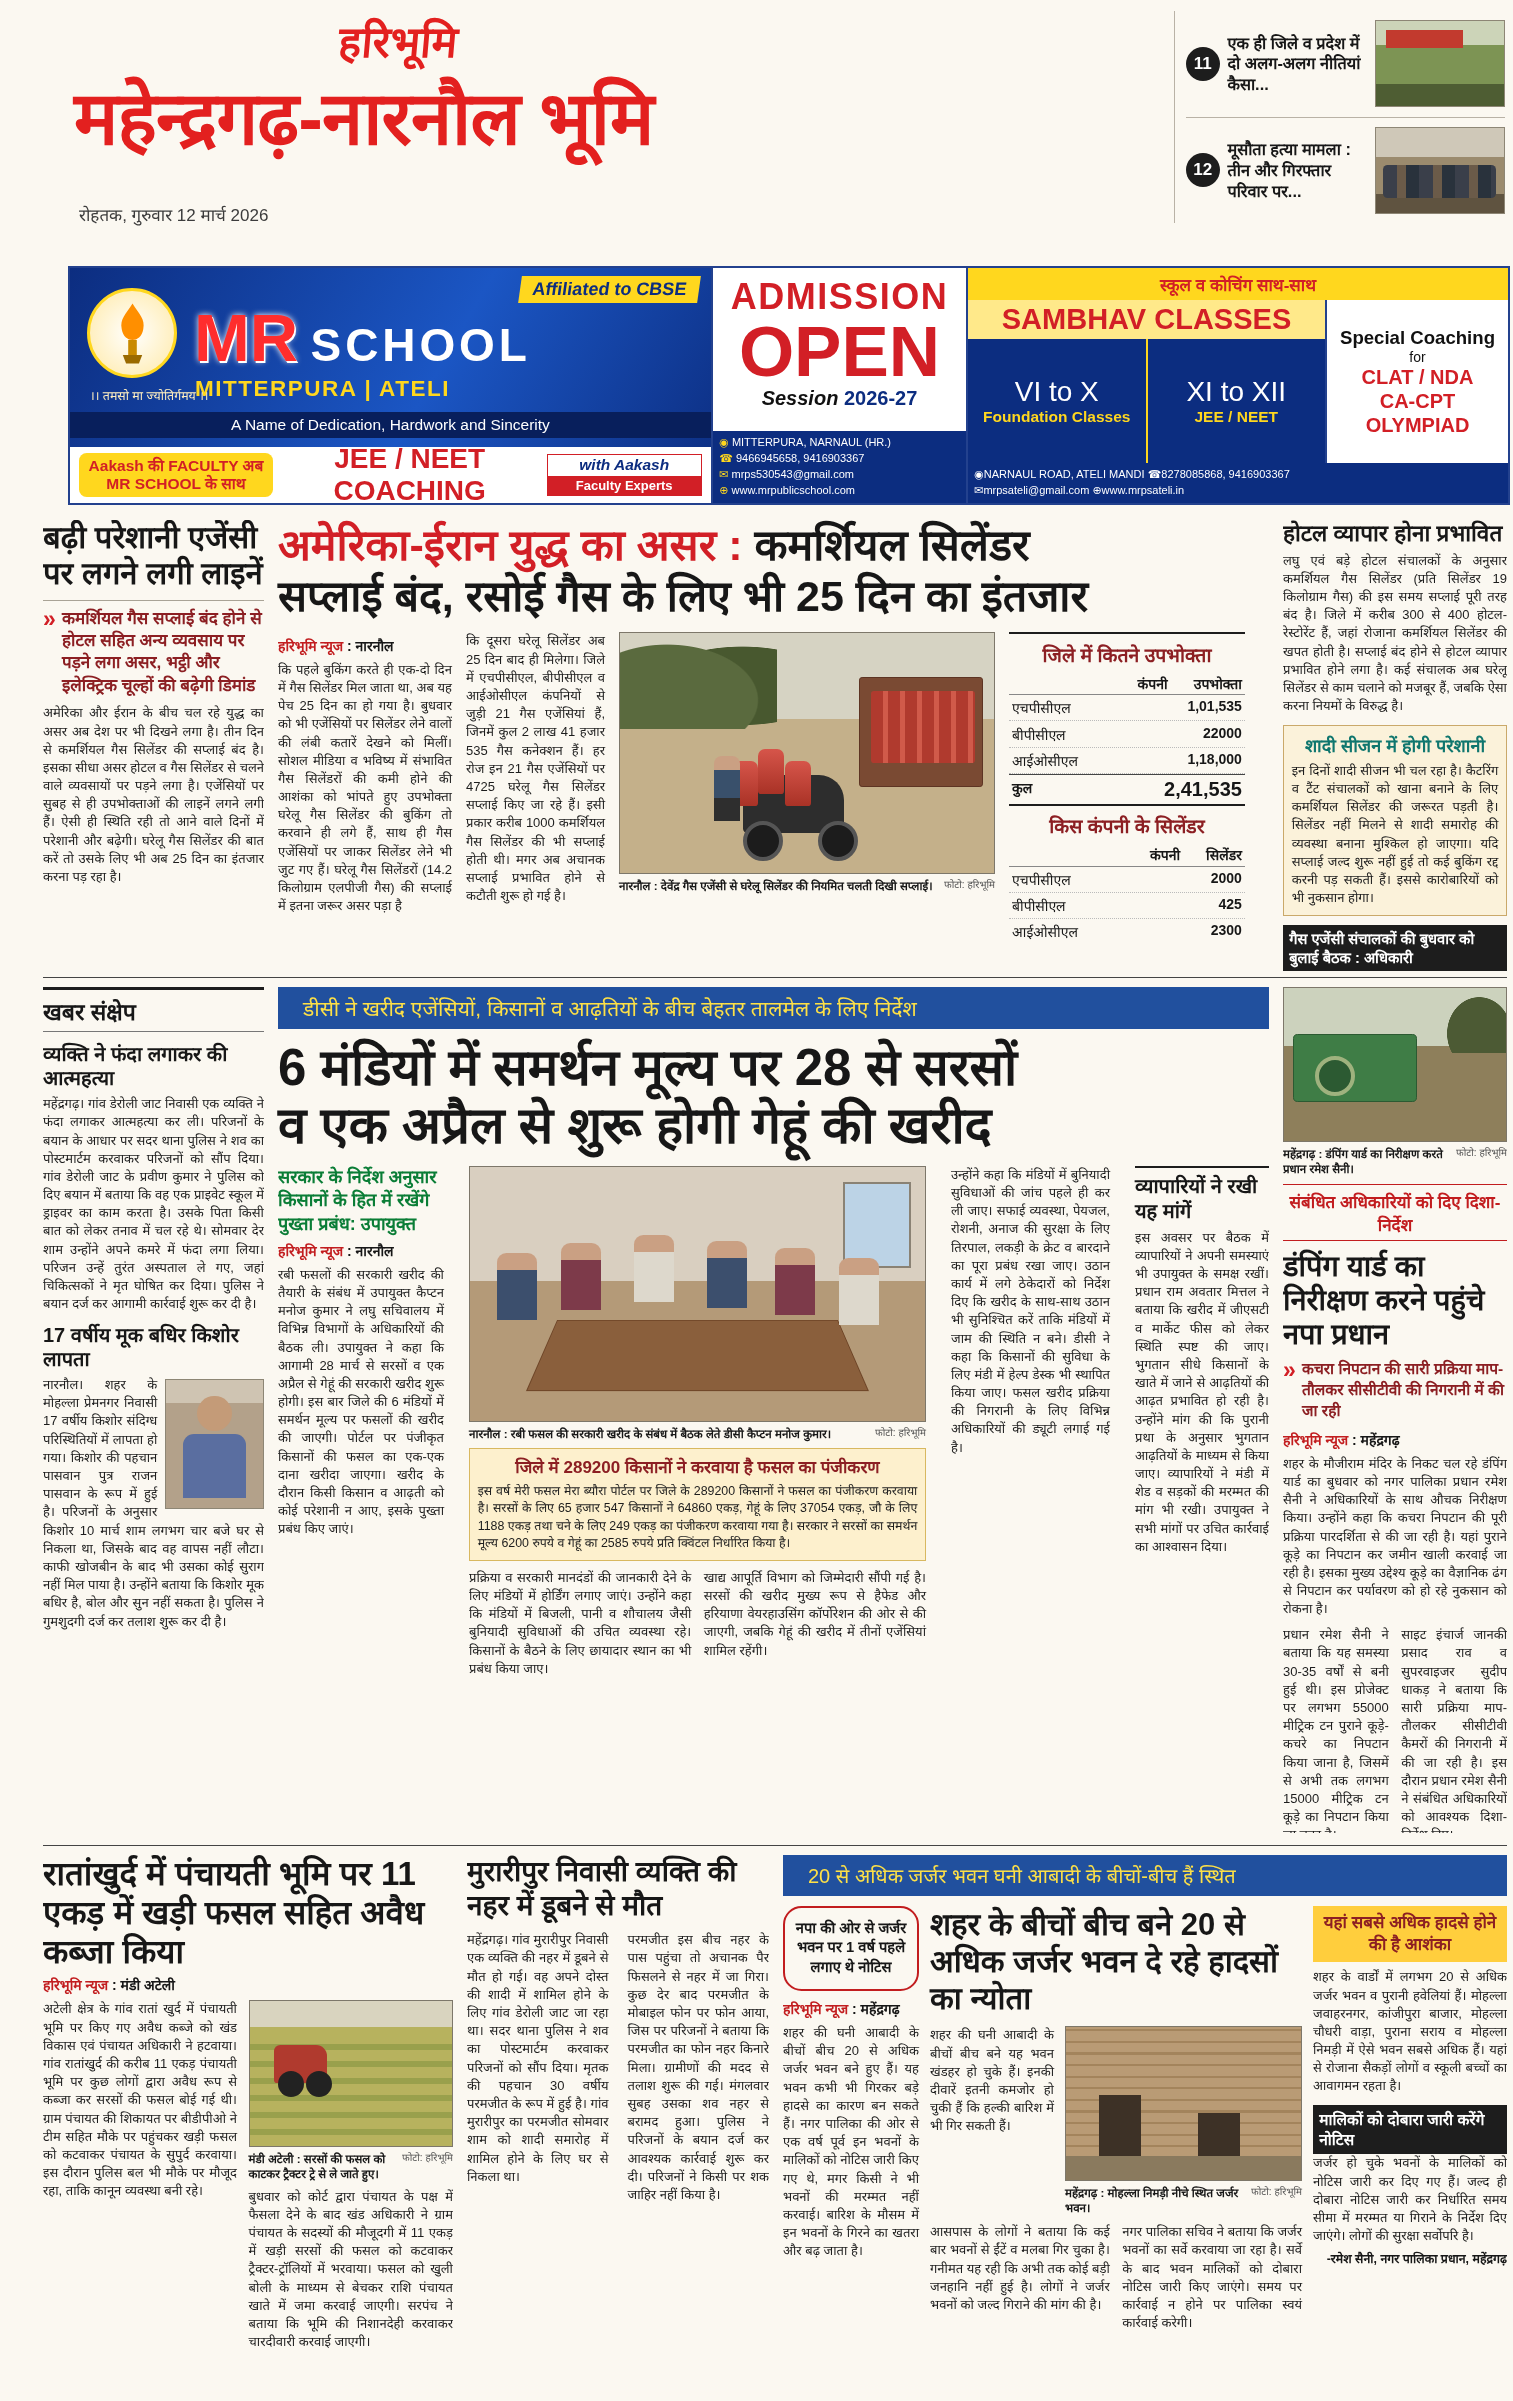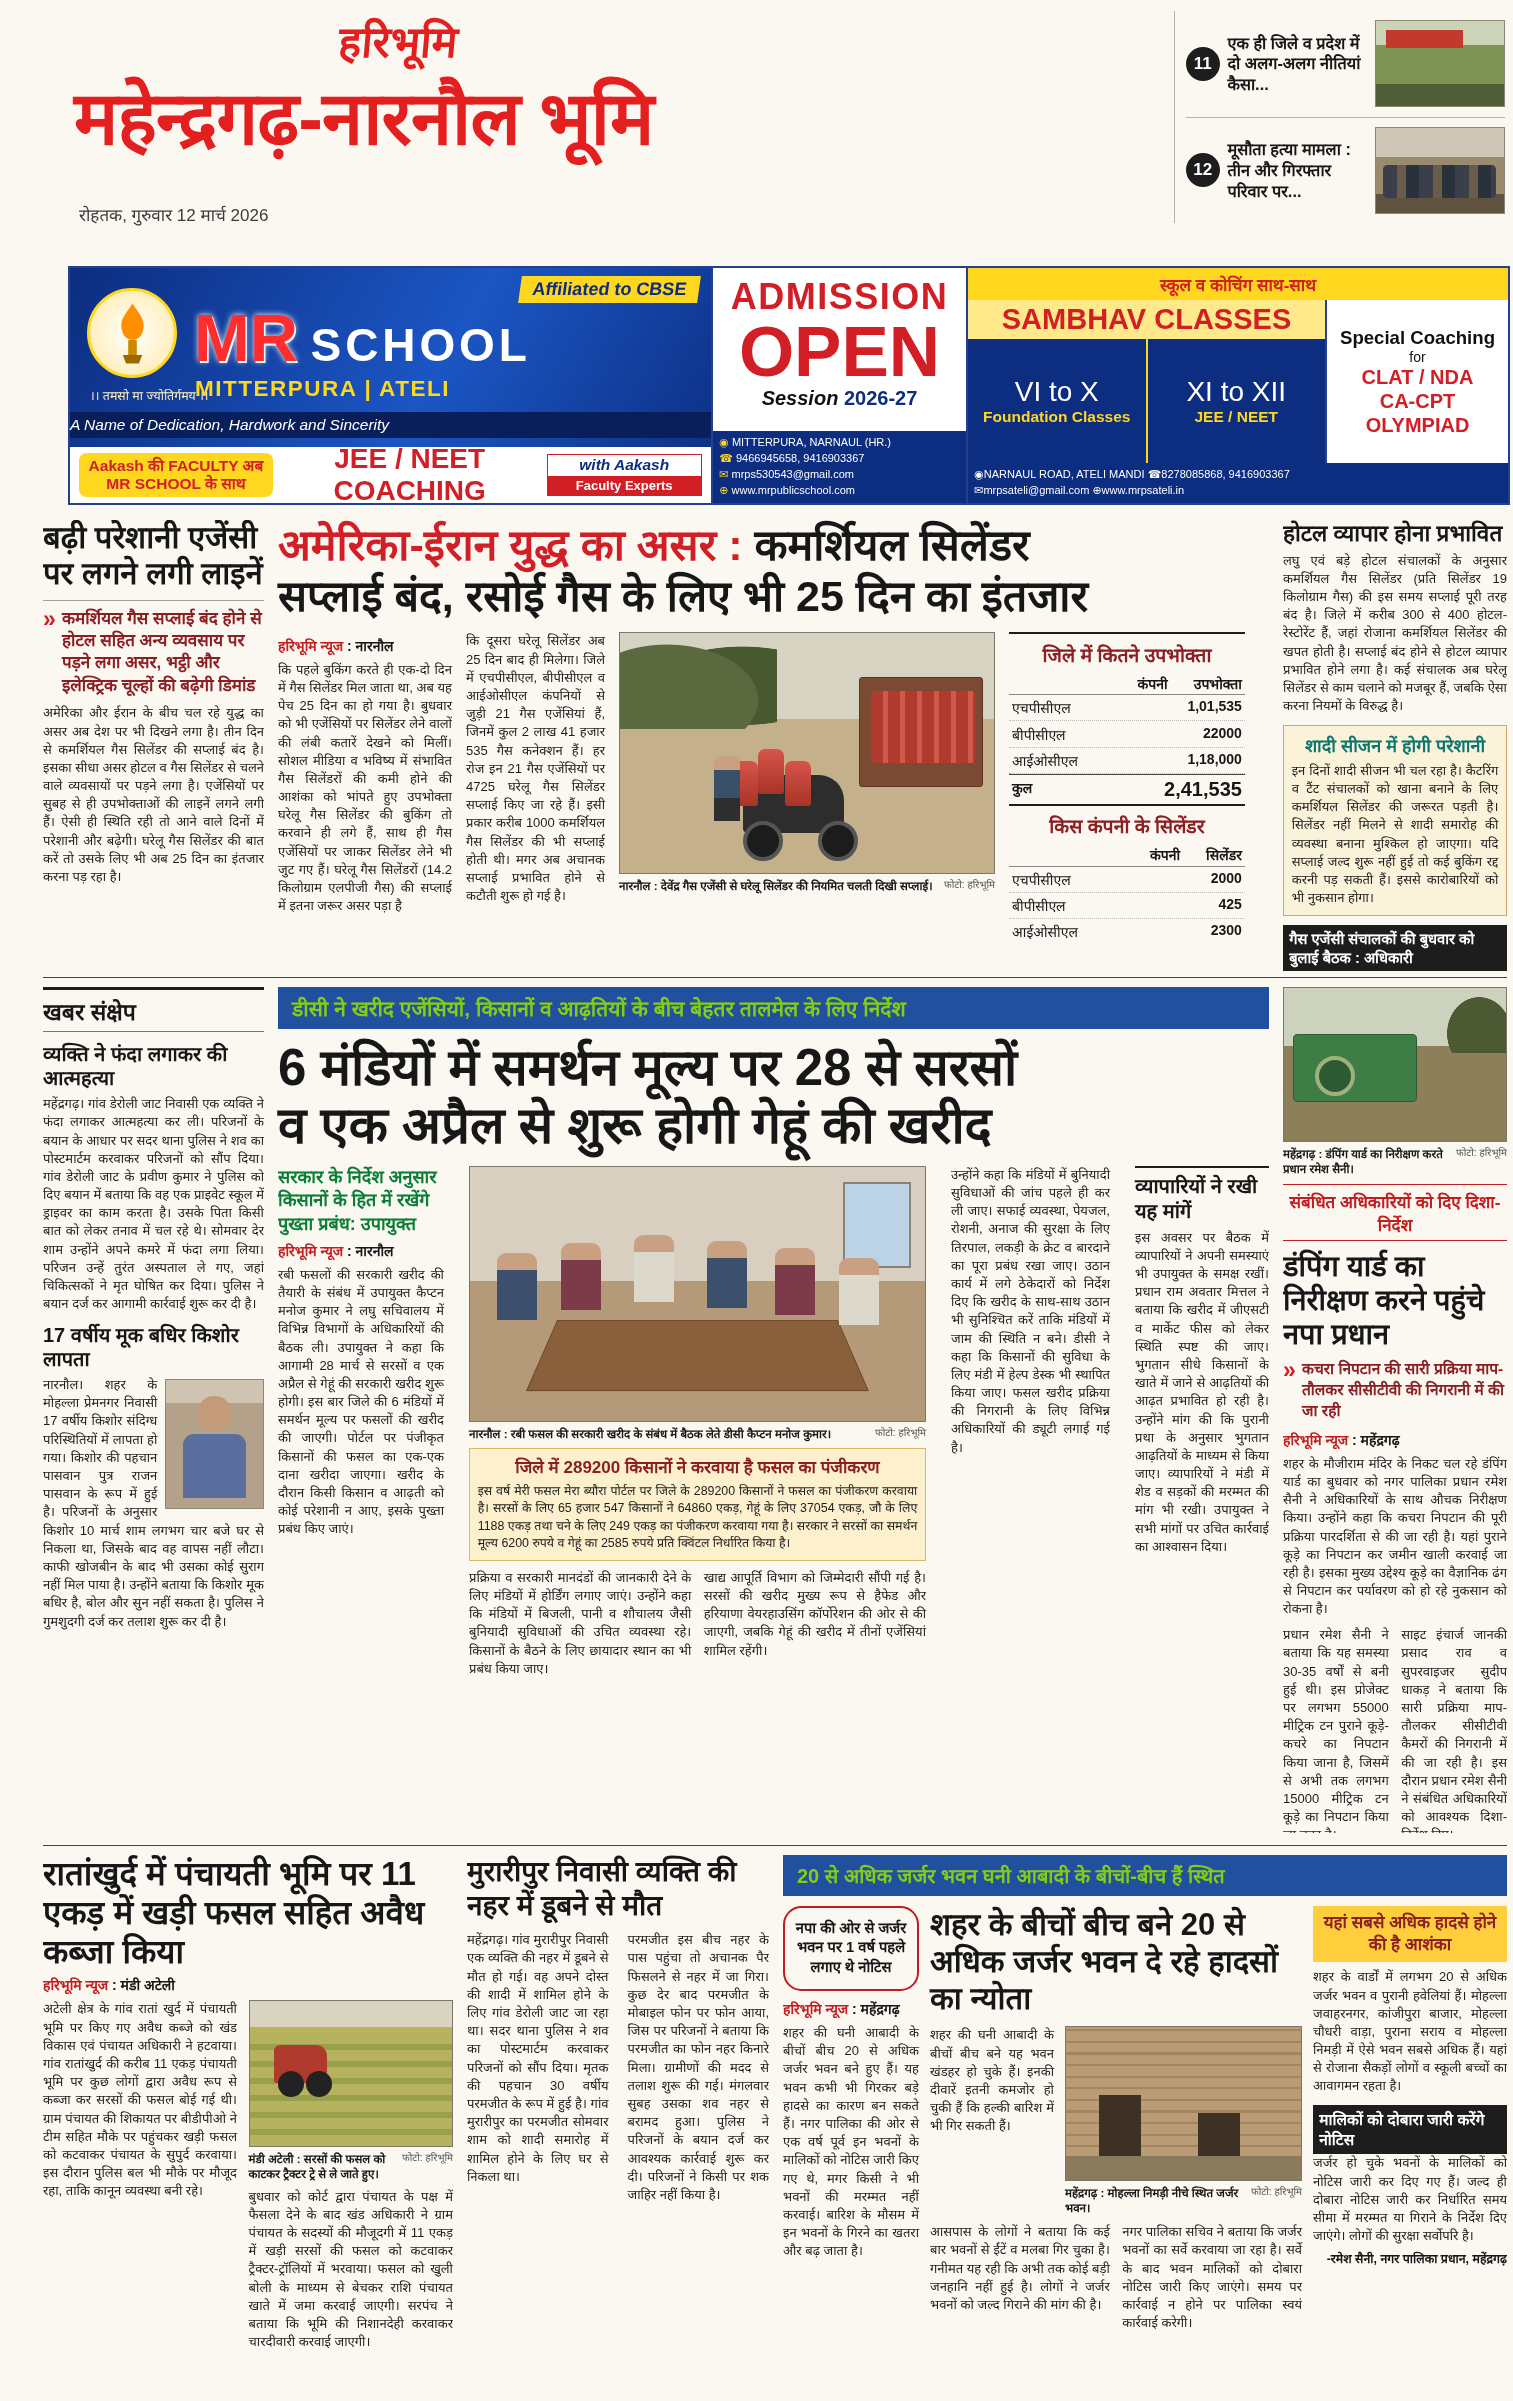--- a/index.html
+++ b/index.html
@@ -32,21 +32,21 @@
 
 .ad{position:absolute;left:68px;top:266px;width:1442px;height:239px;border:2.3px solid #23418e;display:flex;background:#fff;}
 .ad-left{width:641px;position:relative;background:linear-gradient(120deg,#0c2d80,#1b56c4 55%,#0c2d80);color:#fff;}
 .ad-ribbon{position:absolute;top:7.7px;right:12.4px;background:#ffd71e;color:#0c2d80;font-weight:bold;font-size:18px;padding:3.1px 12.4px;transform:skewX(-8deg);}
 .ad-emblem{position:absolute;left:17px;top:20px;width:90px;height:90px;border-radius:50%;background:radial-gradient(#ffffff,#ffe9a6);border:3.1px solid #ffd71e;display:flex;align-items:center;justify-content:center;}
 .ad-name{position:absolute;left:124px;top:36px;display:flex;align-items:baseline;gap:12.4px;}
 .ad-mr{font-size:67px;font-weight:900;color:#ff2d2d;line-height:1;text-shadow:0 0 6.2px #fff,1.5px 1.5px 0 #fff;}
 .ad-schooltxt{font-size:46px;font-weight:900;color:#fff;letter-spacing:3.9px;}
 .ad-branches{position:absolute;left:125px;top:108px;color:#ffd71e;font-weight:bold;font-size:22.5px;letter-spacing:1.5px;}
 .ad-motto{position:absolute;left:20px;top:119px;font-size:12.4px;color:#ffefc0;}
-.ad-tagline{position:absolute;left:0;right:0;top:144px;background:#081f5c;color:#fff;font-style:italic;font-size:15.5px;text-align:left;padding:3.9px 0;}
+.ad-tagline{position:absolute;left:0;right:0;top:144px;background:#081f5c;color:#fff;font-size:15.5px;text-align:center;padding:3.9px 0;}
 .ad-bottom{position:absolute;left:0;right:0;bottom:0;height:56px;background:#fff;display:flex;align-items:center;gap:11px;padding:0 9.3px;}
 .ad-aakash{background:#ffd71e;color:#d21f26;font-weight:800;font-size:15.5px;line-height:1.15;padding:4.6px 9.3px;border-radius:7.7px;text-align:center;}
 .ad-jee{color:#d21f26;font-weight:900;font-size:28px;flex:1;text-align:center;}
 .ad-withbox{border:1.5px solid #d21f26;text-align:center;min-width:155px;}
 .ad-with{color:#0c2d80;font-style:italic;font-weight:bold;font-size:15.5px;padding:1.5px 6.2px;}
 .ad-experts{background:#d21f26;color:#fff;font-weight:bold;font-size:13px;padding:2.3px 6.2px;}
 .ad-mid{width:257px;border-left:2.3px solid #23418e;border-right:2.3px solid #23418e;display:flex;flex-direction:column;align-items:center;padding-top:7.7px;position:relative;background:#fff;}
 .ad-admission{color:#d21f26;font-weight:900;font-size:36px;letter-spacing:1.5px;}
 .ad-open{color:#d21f26;font-weight:900;font-size:71px;line-height:.95;}
 .ad-session{font-size:20px;margin-top:1.5px;}
@@ -109,21 +109,21 @@
 
 
 .sec-mid{position:absolute;left:43px;top:977px;width:1464px;height:856px;border-top:1.5px solid #444;padding-top:9.3px;display:flex;gap:14px;}
 .kb-col{flex:0 0 221px;width:221px;overflow:hidden;}
 .kb-header{font-size:23px;font-weight:800;border-top:3.1px solid #1d1d1d;border-bottom:0.8px solid #777;padding:4.6px 0;margin-bottom:6.2px;}
 .kb-head{font-size:20px;font-weight:800;line-height:1.22;margin:9.3px 0 4.6px;}
 .kb-photo{float:right;width:99px;height:130px;margin:3.1px 0 4.6px 7.7px;border:0.8px solid #8d8675;position:relative;background:linear-gradient(180deg,#cfc4b2 0 18%,#b3a18a 18% 100%);}
 .kb-photo .head{position:absolute;left:32%;top:12%;width:36%;height:28%;border-radius:50%;background:#c49b78;}
 .kb-photo .torso{position:absolute;left:18%;top:42%;width:64%;height:50%;border-radius:11px 11px 0 0;background:#5a6ea0;}
 .mid-main{flex:0 0 991px;width:991px;}
-.kicker-bar{background:#21509e;color:#84cc16;font-weight:bold;font-size:21px;padding:7px 14px;}
+.kicker-bar{background:#21509e;color:#fde047;font-weight:normal;font-size:21px;padding:7px 25px;}
 .mid-headline{font-size:51px;font-weight:800;line-height:1.14;margin:9.3px 0 11px;}
 .mid-row{display:flex;gap:25px;height:664px;overflow:hidden;}
 .mcolA{flex:0 0 166px;width:166px;}
 .mcenter{flex:0 0 457px;width:457px;}
 .mcolB{flex:0 0 159px;width:159px;}
 .mcolC{flex:1;}
 .green-sub{color:#0a7d36;font-weight:800;font-size:18px;line-height:1.3;margin-bottom:4.6px;}
 .photo-meeting{height:256px;background:linear-gradient(180deg,#d9cfc0 0 45%,#b49a78 45% 100%);}
 .mt-window{position:absolute;right:3%;top:6%;width:15%;height:34%;background:#bcd3e6;border:2.3px solid #8a8274;}
 .mt-table{position:absolute;left:16%;right:16%;top:56%;height:34%;background:#8a5f3c;border:1.5px solid #6e4527;transform:perspective(248px) rotateX(35deg);}

